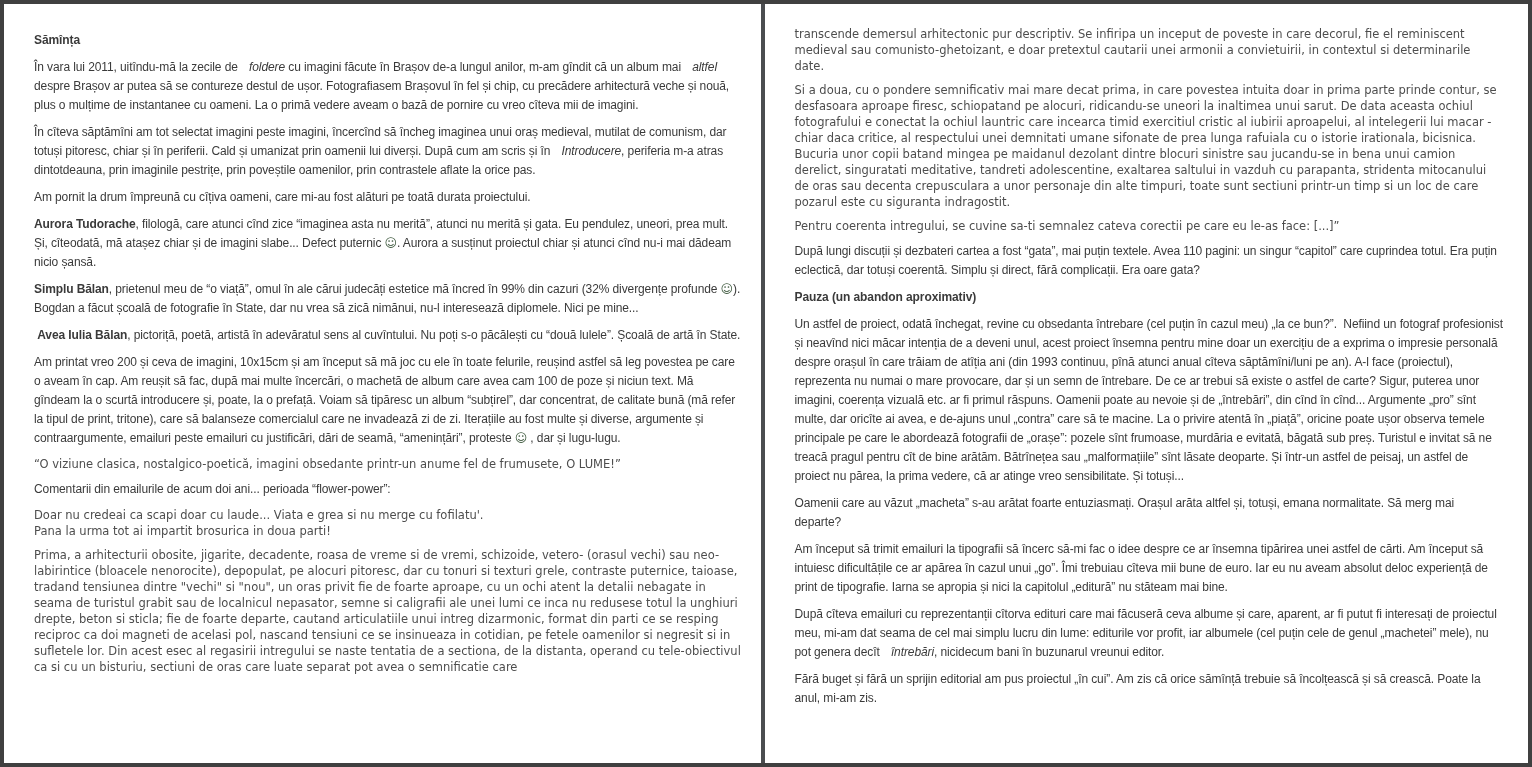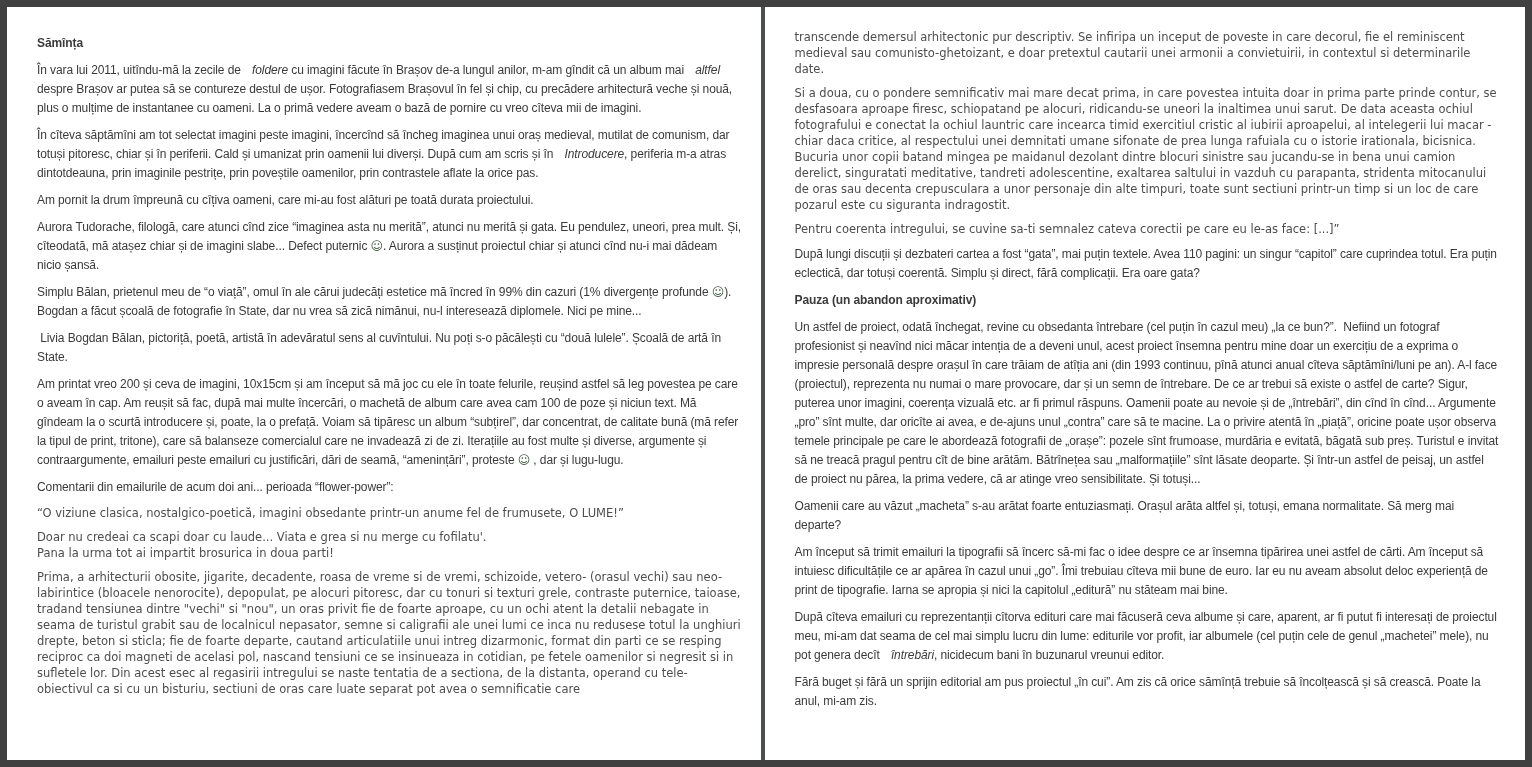--- a/index.html
+++ b/index.html
@@ -1,19 +1,19 @@
 <!DOCTYPE html>
 <html><head>
 <meta charset="utf-8">
 <style>
   html,body{margin:0;padding:0;background:#ffffff;}
   .frame{
     box-sizing:border-box;
     width:1532px;height:767px;
-    border:7px solid #404040;
+    border:4px solid #404040;
     display:flex;
     background:#ffffff;
   }
   .page{
     box-sizing:border-box;
     flex:1 1 0;
     overflow:hidden;
     background:#ffffff;
   }
   .page-left{padding:25px 18px 4px 30px;}
@@ -26,39 +26,39 @@
     font-size:12px;line-height:19px;
     letter-spacing:-0.1px;
     color:#3a3a3a;
   }
   p.heading{font-weight:bold;margin:2px 0 8px;}
   p.letter{
     font-family:"DejaVu Sans",sans-serif;
     font-size:11.5px;line-height:16px;
     color:#4d4d4d;
   }
-  span.b{font-weight:normal;margin-top:20px;}
+  span.b{font-weight:bold;margin-top:20px;}
   span.i{font-style:italic;margin-left:8px;}
   span.smiley{font-family:"DejaVu Sans",sans-serif;color:#3f5a3f;}
 </style>
 </head>
 <body>
 
 <div class="frame">
   <section class="page page-left">
       <p class="block heading"><span>Sămînța</span></p>
       <p class="block body"><span>În vara lui 2011, uitîndu-mă la zecile de </span><span class="i">foldere</span><span> cu imagini făcute în Brașov de-a lungul anilor, m-am gîndit că un album mai </span><span class="i">altfel</span><span> despre Brașov ar putea să se contureze destul de ușor. Fotografiasem Brașovul în fel și chip, cu precădere arhitectură veche și nouă, plus o mulțime de instantanee cu oameni. La o primă vedere aveam o bază de pornire cu vreo cîteva mii de imagini.</span></p>
       <p class="block body"><span>În cîteva săptămîni am tot selectat imagini peste imagini, încercînd să încheg imaginea unui oraș medieval, mutilat de comunism, dar totuși pitoresc, chiar și în periferii. Cald și umanizat prin oamenii lui diverși. După cum am scris și în </span><span class="i">Introducere</span><span>, periferia m-a atras dintotdeauna, prin imaginile pestrițe, prin poveștile oamenilor, prin contrastele aflate la orice pas.</span></p>
       <p class="block body"><span>Am pornit la drum împreună cu cîțiva oameni, care mi-au fost alături pe toată durata proiectului.</span></p>
       <p class="block body"><span class="b">Aurora Tudorache</span><span>, filologă, care atunci cînd zice “imaginea asta nu merită”, atunci nu merită și gata. Eu pendulez, uneori, prea mult. Și, cîteodată, mă atașez chiar și de imagini slabe... Defect puternic </span><span class="smiley">☺</span><span>. Aurora a susținut proiectul chiar și atunci cînd nu-i mai dădeam nicio șansă.</span></p>
-      <p class="block body"><span class="b">Simplu Bălan</span><span>, prietenul meu de “o viață”, omul în ale cărui judecăți estetice mă încred în 99% din cazuri (1% divergențe profunde </span><span class="smiley">☺</span><span>). Bogdan a făcut școală de fotografie în State, dar nu vrea să zică nimănui, nu-l interesează diplomele. Nici pe mine...</span></p>
-      <p class="block body"><span> </span><span class="b">Livia Bogdan Bălan</span><span>, pictoriță, poetă, artistă în adevăratul sens al cuvîntului. Nu poți s-o păcălești cu “două lulele”. Școală de artă în State.</span></p>
+      <p class="block body"><span class="b">Simplu Bălan</span><span>, prietenul meu de “o viață”, omul în ale cărui judecăți estetice mă încred în 99% din cazuri (32% divergențe profunde </span><span class="smiley">☺</span><span>). Bogdan a făcut școală de fotografie în State, dar nu vrea să zică nimănui, nu-l interesează diplomele. Nici pe mine...</span></p>
+      <p class="block body"><span> </span><span class="b">Avea Iulia Bălan</span><span>, pictoriță, poetă, artistă în adevăratul sens al cuvîntului. Nu poți s-o păcălești cu “două lulele”. Școală de artă în State.</span></p>
       <p class="block body"><span>Am printat vreo 200 și ceva de imagini, 10x15cm și am început să mă joc cu ele în toate felurile, reușind astfel să leg povestea pe care o aveam în cap. Am reușit să fac, după mai multe încercări, o machetă de album care avea cam 100 de poze și niciun text. Mă gîndeam la o scurtă introducere și, poate, la o prefață. Voiam să tipăresc un album “subțirel”, dar concentrat, de calitate bună (mă refer la tipul de print, tritone), care să balanseze comercialul care ne invadează zi de zi. Iterațiile au fost multe și diverse, argumente și contraargumente, emailuri peste emailuri cu justificări, dări de seamă, “amenințări”, proteste </span><span class="smiley">☺</span><span> , dar și lugu-lugu.</span></p>
+      <p class="block letter"><span>“O viziune clasica, nostalgico-poetică, imagini obsedante printr-un anume fel de frumusete, O LUME!”</span></p>
       <p class="block body"><span>Comentarii din emailurile de acum doi ani... perioada “flower-power”:</span></p>
-      <p class="block letter"><span>“O viziune clasica, nostalgico-poetică, imagini obsedante printr-un anume fel de frumusete, O LUME!”</span></p>
       <p class="block letter"><span>Doar nu credeai ca scapi doar cu laude... Viata e grea si nu merge cu fofilatu'.
 Pana la urma tot ai impartit brosurica in doua parti!</span></p>
       <p class="block letter"><span>Prima, a arhitecturii obosite, jigarite, decadente, roasa de vreme si de vremi, schizoide, vetero- (orasul vechi) sau neo-labirintice (bloacele nenorocite), depopulat, pe alocuri pitoresc, dar cu tonuri si texturi grele, contraste puternice, taioase, tradand tensiunea dintre "vechi" si "nou", un oras privit fie de foarte aproape, cu un ochi atent la detalii nebagate in seama de turistul grabit sau de localnicul nepasator, semne si caligrafii ale unei lumi ce inca nu redusese totul la unghiuri drepte, beton si sticla; fie de foarte departe, cautand articulatiile unui intreg dizarmonic, format din parti ce se resping reciproc ca doi magneti de acelasi pol, nascand tensiuni ce se insinueaza in cotidian, pe fetele oamenilor si negresit si in sufletele lor. Din acest esec al regasirii intregului se naste tentatia de a sectiona, de la distanta, operand cu tele-obiectivul ca si cu un bisturiu, sectiuni de oras care luate separat pot avea o semnificatie care</span></p>
     </section>
   <div class="page-divider"></div>
   <section class="page page-right">
       <p class="block letter"><span>transcende demersul arhitectonic pur descriptiv. Se infiripa un inceput de poveste in care decorul, fie el reminiscent medieval sau comunisto-ghetoizant, e doar pretextul cautarii unei armonii a convietuirii, in contextul si determinarile date.</span></p>
       <p class="block letter"><span>Si a doua, cu o pondere semnificativ mai mare decat prima, in care povestea intuita doar in prima parte prinde contur, se desfasoara aproape firesc, schiopatand pe alocuri, ridicandu-se uneori la inaltimea unui sarut. De data aceasta ochiul fotografului e conectat la ochiul launtric care incearca timid exercitiul cristic al iubirii aproapelui, al intelegerii lui macar - chiar daca critice, al respectului unei demnitati umane sifonate de prea lunga rafuiala cu o istorie irationala, bicisnica. Bucuria unor copii batand mingea pe maidanul dezolant dintre blocuri sinistre sau jucandu-se in bena unui camion derelict, singuratati meditative, tandreti adolescentine, exaltarea saltului in vazduh cu parapanta, stridenta mitocanului de oras sau decenta crepusculara a unor personaje din alte timpuri, toate sunt sectiuni printr-un timp si un loc de care pozarul este cu siguranta indragostit.</span></p>
       <p class="block letter"><span>Pentru coerenta intregului, se cuvine sa-ti semnalez cateva corectii pe care eu le-as face: [...]”</span></p>
       <p class="block body"><span>După lungi discuții și dezbateri cartea a fost “gata”, mai puțin textele. Avea 110 pagini: un singur “capitol” care cuprindea totul. Era puțin eclectică, dar totuși coerentă. Simplu și direct, fără complicații. Era oare gata?</span></p>

